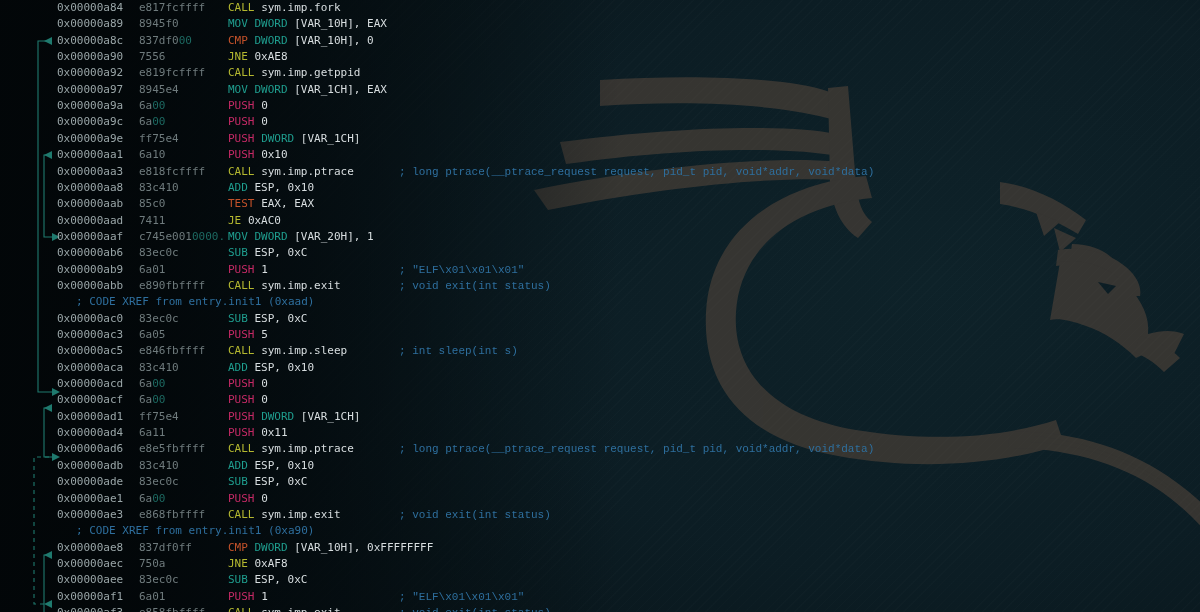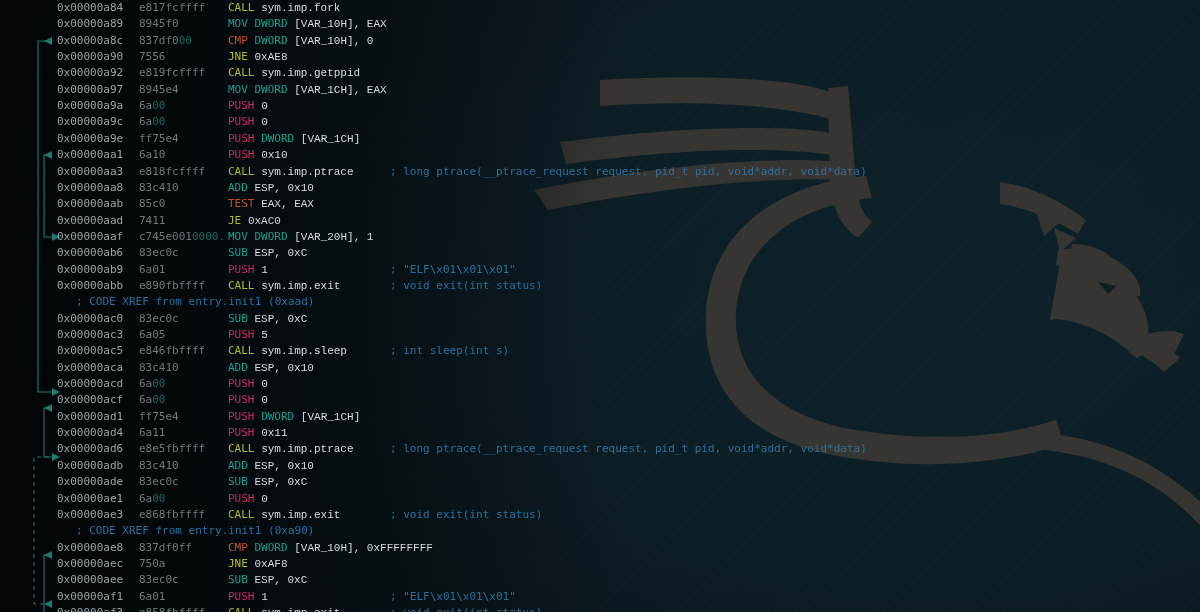--- a/index.html
+++ b/index.html
@@ -38,33 +38,33 @@
     position:absolute;left:0;top:0;width:1200px;height:612px;
     white-space:pre;
   }
   .ln{
     position:absolute;left:0;height:16px;line-height:16px;
     white-space:pre;
   }
   .addr{position:absolute;left:57px;color:#9aa6a8;}
   .bytes{position:absolute;left:139px;color:#6f7b7d;}
   .ins{position:absolute;left:228px;}
-  .cmt{position:absolute;left:390px;color:#2e6f9e;}
+  .cmt{position:absolute;left:399px;color:#2e6f9e;font-family:Liberation Mono, monospace;}
   .xref{position:absolute;left:57px;color:#2e6f9e;margin-left:19px;}
 
   
   .m-call{color:#b4b830;}
   .m-jmp {color:#b4b830;}
   .m-mov {color:#1f9e8f;}
   .m-cmp {color:#c4522a;}
   .m-test{color:#c4522a;}
   .m-push{color:#c62a66;}
   .m-arith{color:#1f9e8f;}
   .kw   {color:#1f9e8f;}
-  .op   {color:#d8dee0;font-family:Liberation Mono, monospace;}
+  .op   {color:#d8dee0;}
   .zero {color:#1d6a62;}
 
   #arrows{position:absolute;left:0;top:0;width:1200px;height:612px;pointer-events:none;}
 </style>
 </head>
 <body>
 
 <div id="stage">
 
   <svg id="dragon" viewBox="0 0 1200 612" preserveAspectRatio="none" aria-hidden="true">

